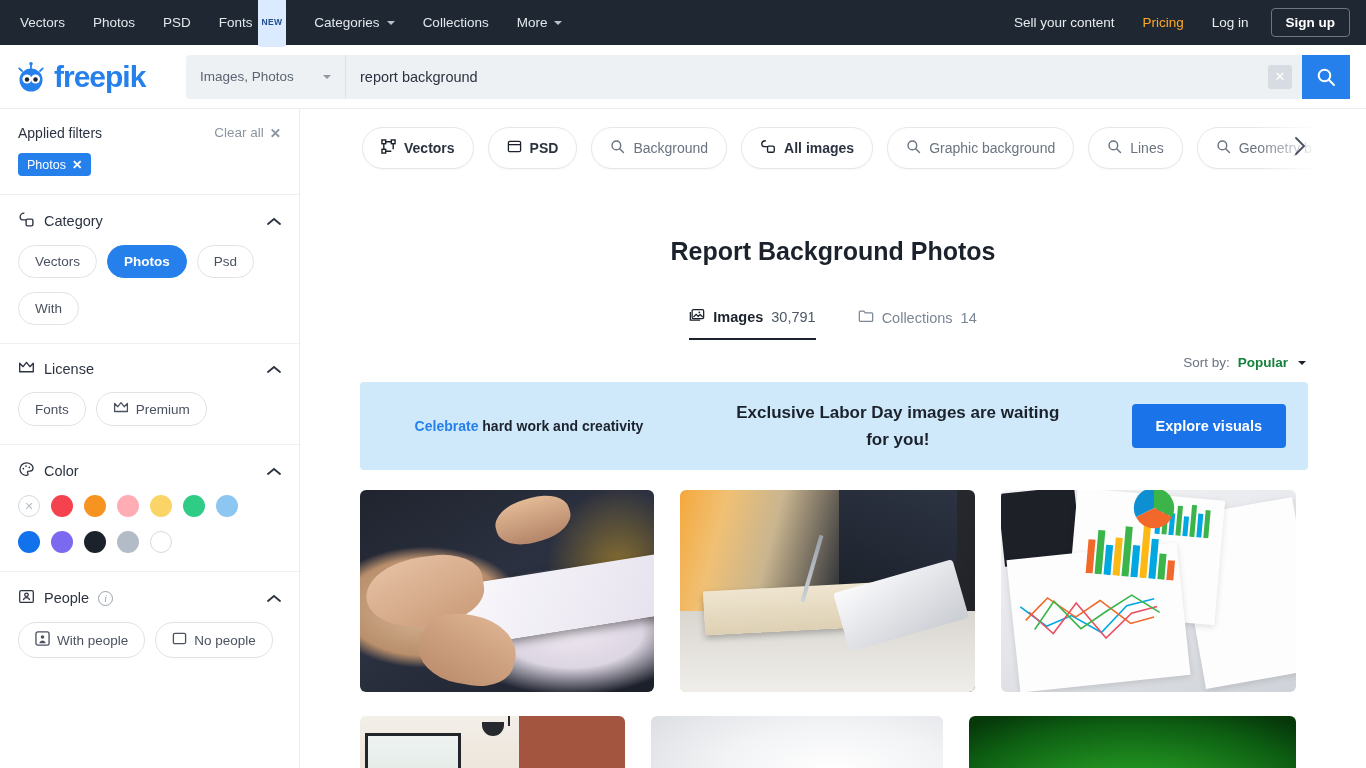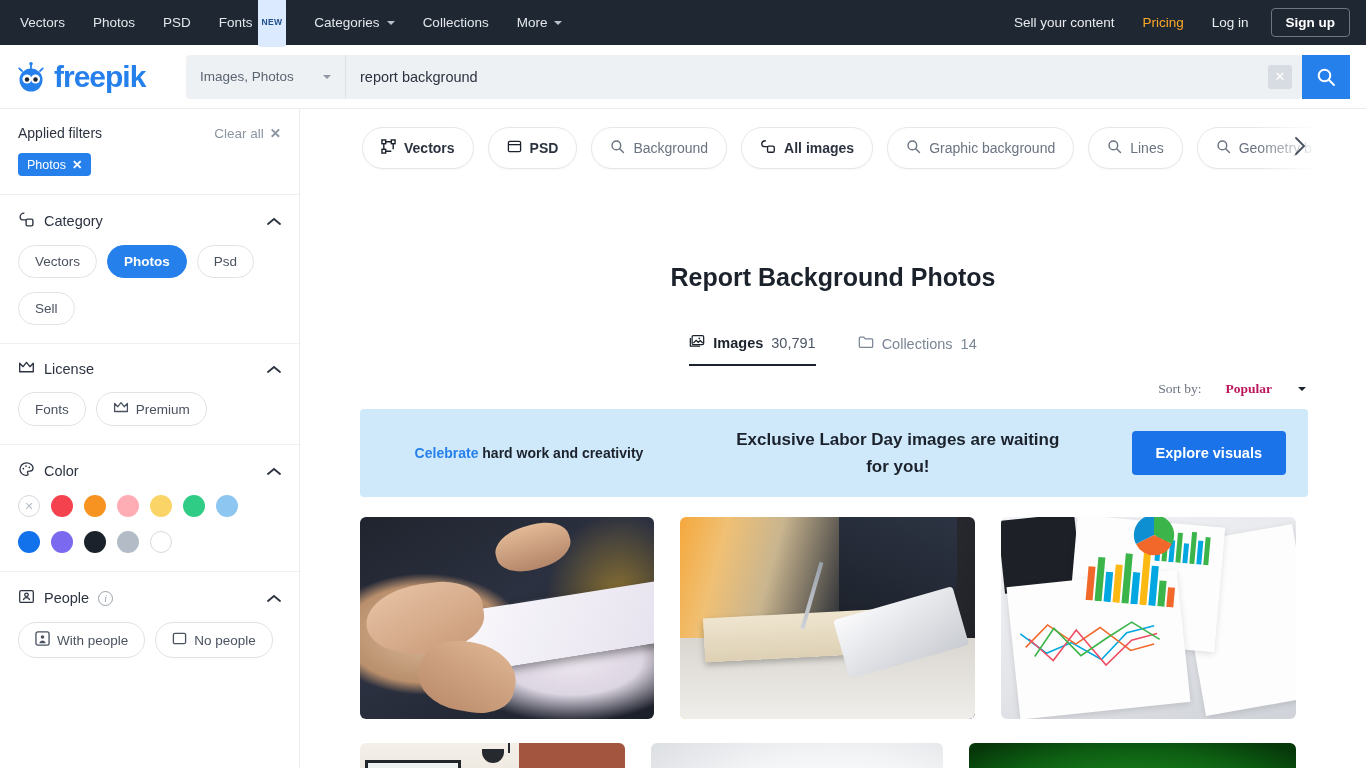--- a/index.html
+++ b/index.html
@@ -117,21 +117,21 @@
   .section.noborder { border-bottom: 0; }
   .sec-head {
     display: flex; align-items: center; gap: 9px;
     font-size: 14.5px; color: #2c3340; font-weight: normal;
   }
   .sec-head .chev { margin-left: auto; cursor: pointer; }
   .applied-row {
     display: flex; align-items: center; justify-content: space-between;
     font-size: 14px; color: #2c3340;
   }
-  .clear-all { color: #8b95a1; font-size: 13.5px; cursor: pointer; display:flex; align-items:center; gap:6px;}
+  .clear-all { color: #8b95a1; font-size: 13.5px; cursor: pointer; display:flex; gap:6px;}
   .chip-blue {
     display: inline-flex; align-items: center; gap: 6px;
     background: #2680eb; color: #fff;
     border-radius: 4px; padding: 4px 9px;
     font-size: 12.5px; margin-top: 12px; cursor: pointer;
   }
   .pill-row { display: flex; flex-wrap: wrap; gap: 10px; margin-top: 14px; }
   .pill {
     border: 1px solid #dfe3e8; border-radius: 18px;
     padding: 8px 16px; font-size: 13.5px; color: #4a5260;
@@ -175,39 +175,39 @@
     position: absolute; right: 0; top: 0; bottom: 0; width: 110px;
     background: linear-gradient(to right, rgba(255,255,255,0) 0%, #fff 58%);
     pointer-events: none;
   }
   .chip-next {
     position: absolute; right: 58px; top: 50%; transform: translateY(-50%);
     cursor: pointer; z-index: 3;
   }
   .page-title {
     text-align: center; font-size: 25px; font-weight: bold;
-    color: #1b222c; margin-top: 76px;
+    color: #1b222c; margin-top: 50px;
   }
   .tabs {
     display: flex; justify-content: center; gap: 42px;
     margin-top: 42px;
   }
   .tab {
     display: flex; align-items: center; gap: 8px;
     padding-bottom: 13px; font-size: 14.5px; cursor: pointer;
     color: #7b8694;
   }
   .tab.active { color: #1b222c; font-weight: bold; border-bottom: 2.5px solid #1b222c; }
   .tab .count { font-weight: normal; color: #7b8694; }
   .tab.active .count { color: #4d5766; }
   .sortrow {
     display: flex; justify-content: flex-end; align-items: center;
-    gap: 24px; padding: 15px 60px 0 0; font-size: 13.5px; color: #6a7380; font-family: Liberation Serif, serif;
-  }
-  .sortrow b { color: #be185d; }
+    gap: 8px; padding: 15px 60px 0 0; font-size: 13.5px; color: #6a7380;
+  }
+  .sortrow b { color: #15803d; }
   .promo {
     margin: 12px 58px 0 60px; background: #cfe9fb;
     border-radius: 4px; height: 88px;
     display: flex; align-items: center; justify-content: space-between;
     padding: 0 22px 0 34px;
   }
   .promo-l { font-size: 14px; font-weight: bold; color: #1b222c; line-height: 1.6; text-align: center; width: 270px;}
   .promo-l .hl { color: #2680eb; }
   .promo-c { font-size: 17px; font-weight: bold; color: #1b222c; line-height: 1.6; text-align: center; width: 330px;}
   .promo-btn {
@@ -406,21 +406,21 @@
           </div>
         <div class="pill active">
             <span>Photos</span>
           </div>
         <div class="pill">
             <span>Psd</span>
           </div>
       </div>
       <div class="pill-row">
         <div class="pill">
-            <span>Sell</span>
+            <span>With</span>
           </div>
       </div>
     </div>
 
     <div class="section">
       <div class="sec-head">
         <span>
           <svg width="17" height="15" viewBox="0 0 20 16" stroke="#2c3340" stroke-width="1.6" fill="none" stroke-linejoin="round">
             <path d="M2 3 L2 13 L18 13 L18 3 L14 7 L10 2 L6 7 Z"></path>
           </svg>

